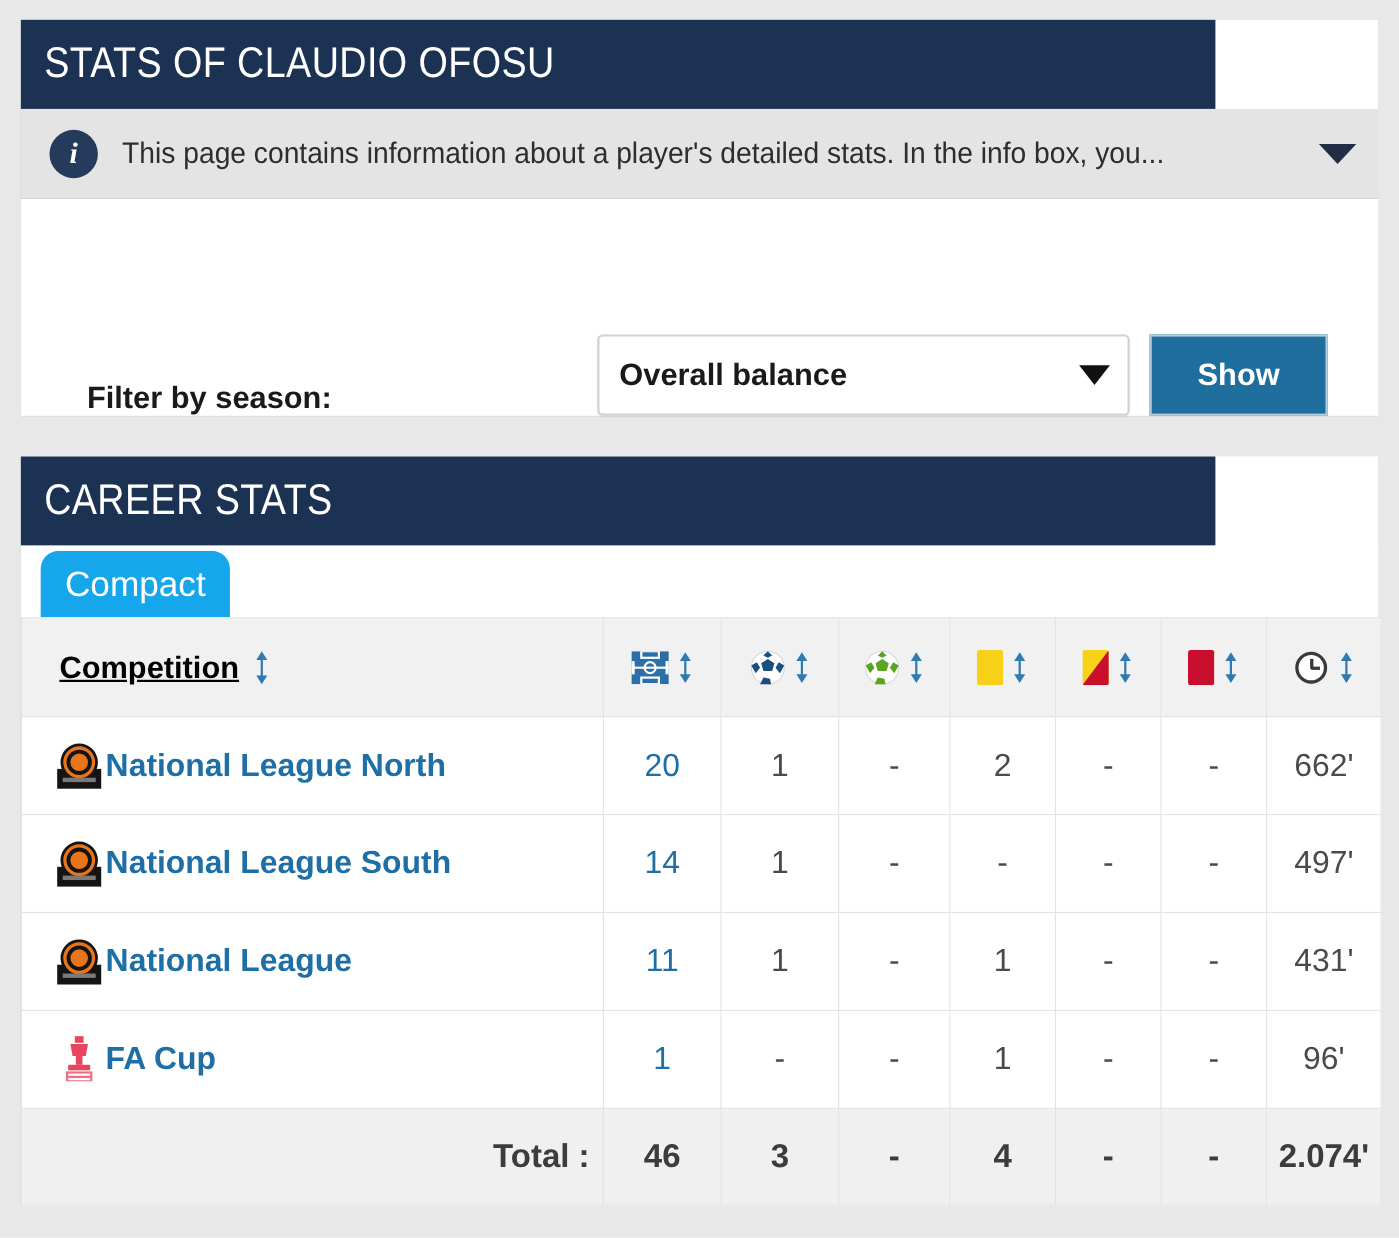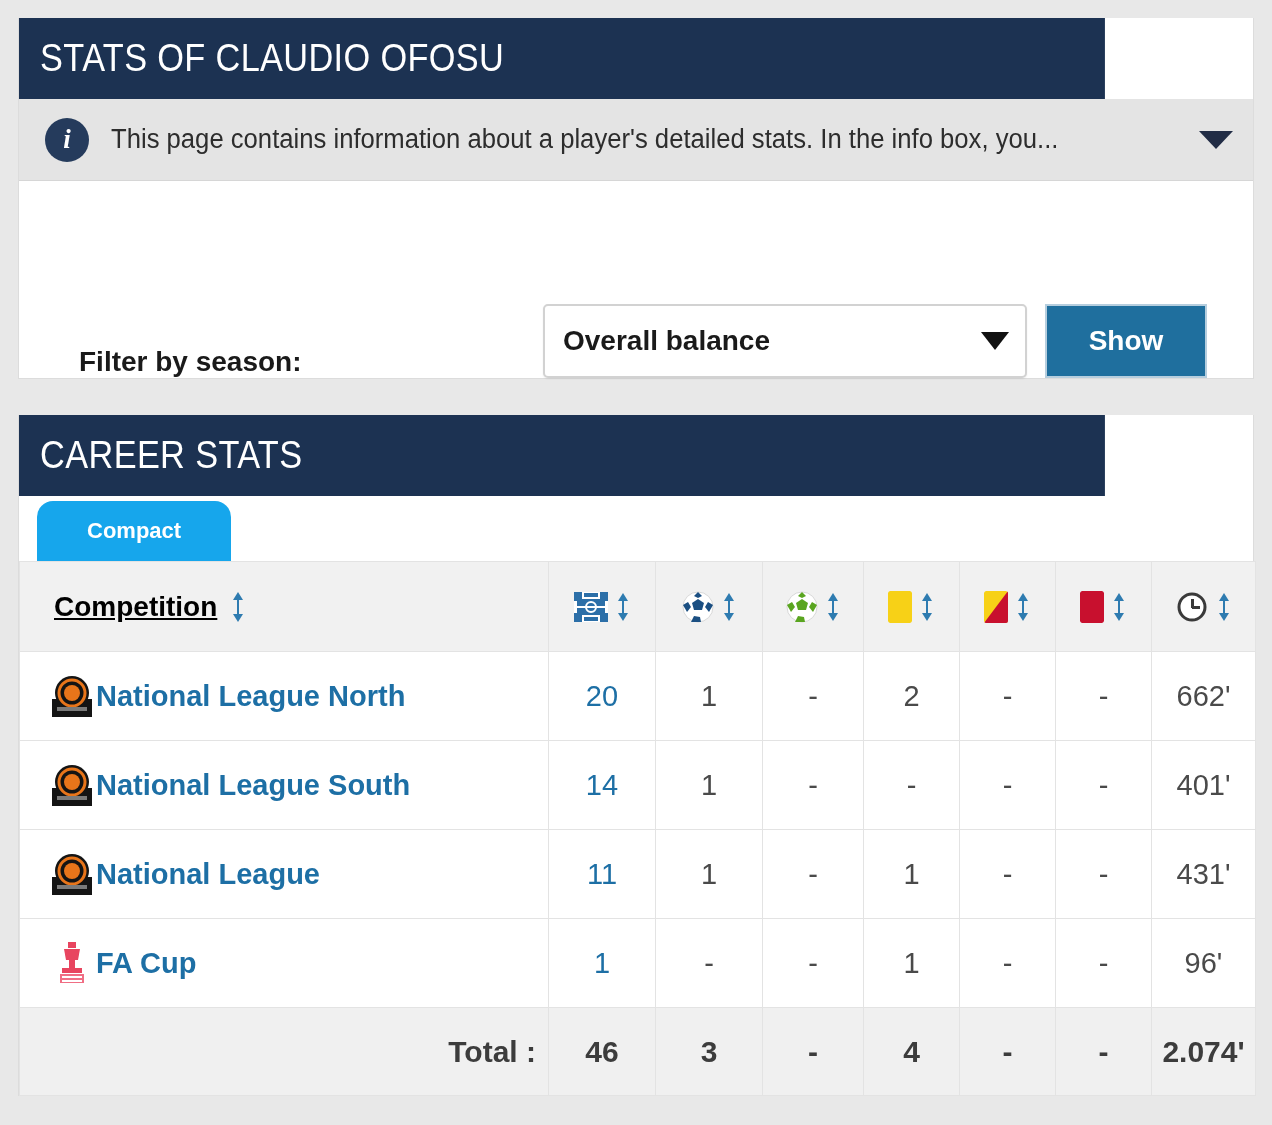--- a/index.html
+++ b/index.html
@@ -142,24 +142,24 @@
   .tabs {
     background: #fff;
     display: flex;
     align-items: flex-end;
     height: 65px;
     padding-left: 18px;
     position: relative;
   }
   .tab {
     height: 60px;
-    padding: 0 50px;
+    padding: 0 22px;
     display: flex; align-items: center; justify-content: center;
-    font-size: 22px;
-    font-weight: bold;
+    font-size: 32px;
+    font-weight: normal;
     border-radius: 16px 16px 0 0;
     cursor: pointer;
     font-family: "Liberation Sans Narrow", "Liberation Sans", sans-serif;
   }
   .tab.active { background: #16a6ec; color: #ffffff; }
   .tab.inactive {
     background: #efefef;
     color: #2b2b2b;
     border: 1px solid #dcdcdc;
     border-bottom: none;
@@ -431,21 +431,21 @@
               </svg>
               <span class="comp-name">National League South</span>
             </span>
           </td>
           <td><span class="apps-link">14</span></td>
           <td>1</td>
           <td>-</td>
           <td>-</td>
           <td>-</td>
           <td>-</td>
-          <td>401'</td>
+          <td>497'</td>
         </tr>
 
         <tr>
           <td class="comp-cell">
             <span class="comp-wrap">
               <svg class="logo" viewBox="0 0 48 46">
                 <rect x="4" y="26" width="40" height="18" fill="#141414"></rect>
                 <circle cx="24" cy="20" r="17" fill="#141414"></circle>
                 <circle cx="24" cy="20" r="13" fill="none" stroke="#e8751a" stroke-width="3"></circle>
                 <circle cx="24" cy="20" r="8" fill="#e8751a"></circle>

